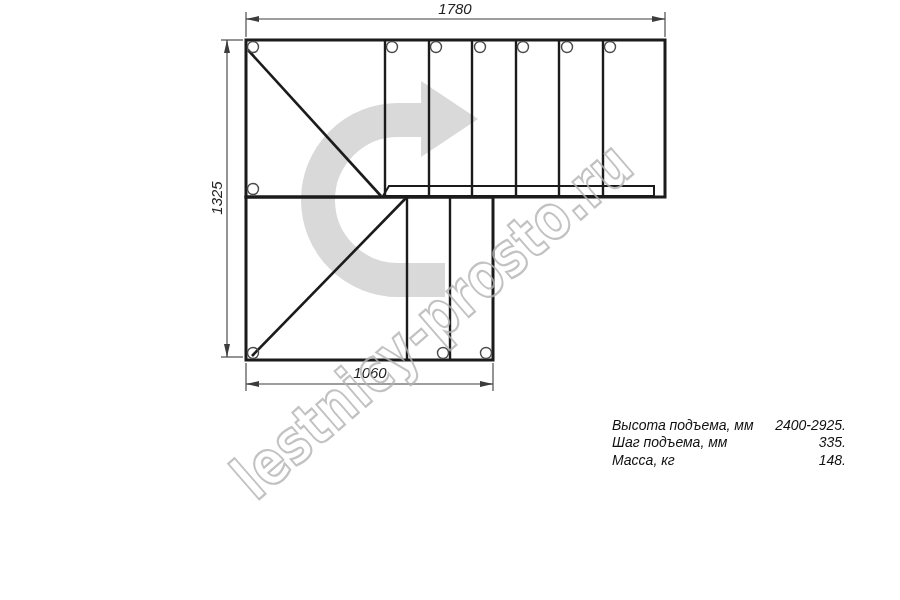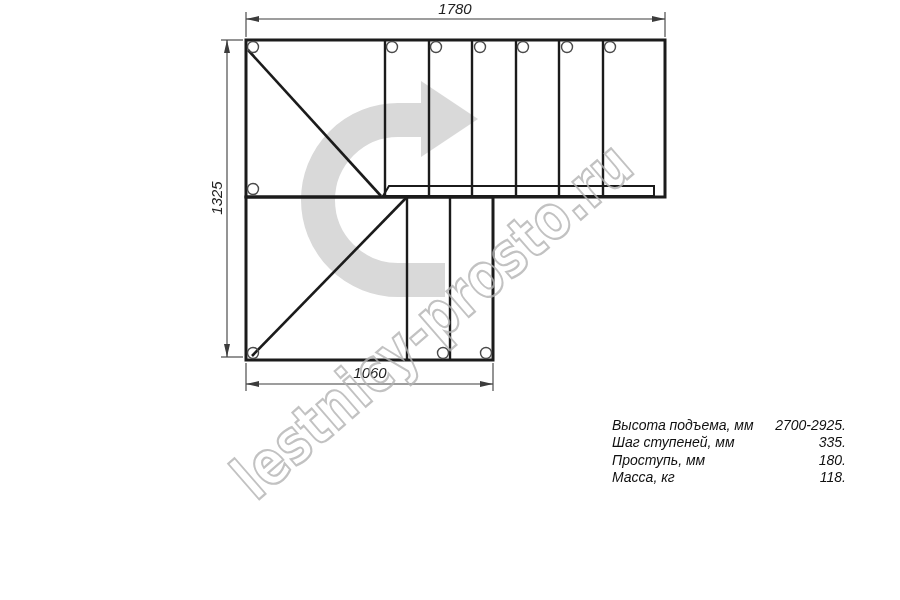--- a/index.html
+++ b/index.html
@@ -111,29 +111,25 @@
         <text class="dim-text" x="370" y="378" text-anchor="middle" stroke="none">1060</text>
       </g>
     </g>
 
     <text class="watermark-text" transform="translate(256,502) rotate(-41)" textLength="505" lengthAdjust="spacingAndGlyphs">lestnicy-prosto.ru</text>
   </svg>
 
   <div class="specs">
     <div class="spec-row">
       <span class="spec-label">Высота подъема, мм</span>
-      <span class="spec-value">2700-2925.</span>
+      <span class="spec-value">2400-2925.</span>
     </div>
     <div class="spec-row">
-      <span class="spec-label">Шаг ступеней, мм</span>
+      <span class="spec-label">Шаг подъема, мм</span>
       <span class="spec-value">335.</span>
     </div>
     <div class="spec-row">
-      <span class="spec-label">Проступь, мм</span>
-      <span class="spec-value">180.</span>
-    </div>
-    <div class="spec-row">
       <span class="spec-label">Масса, кг</span>
-      <span class="spec-value">118.</span>
+      <span class="spec-value">148.</span>
     </div>
   </div>
 
 </div>
 
 </body></html>

